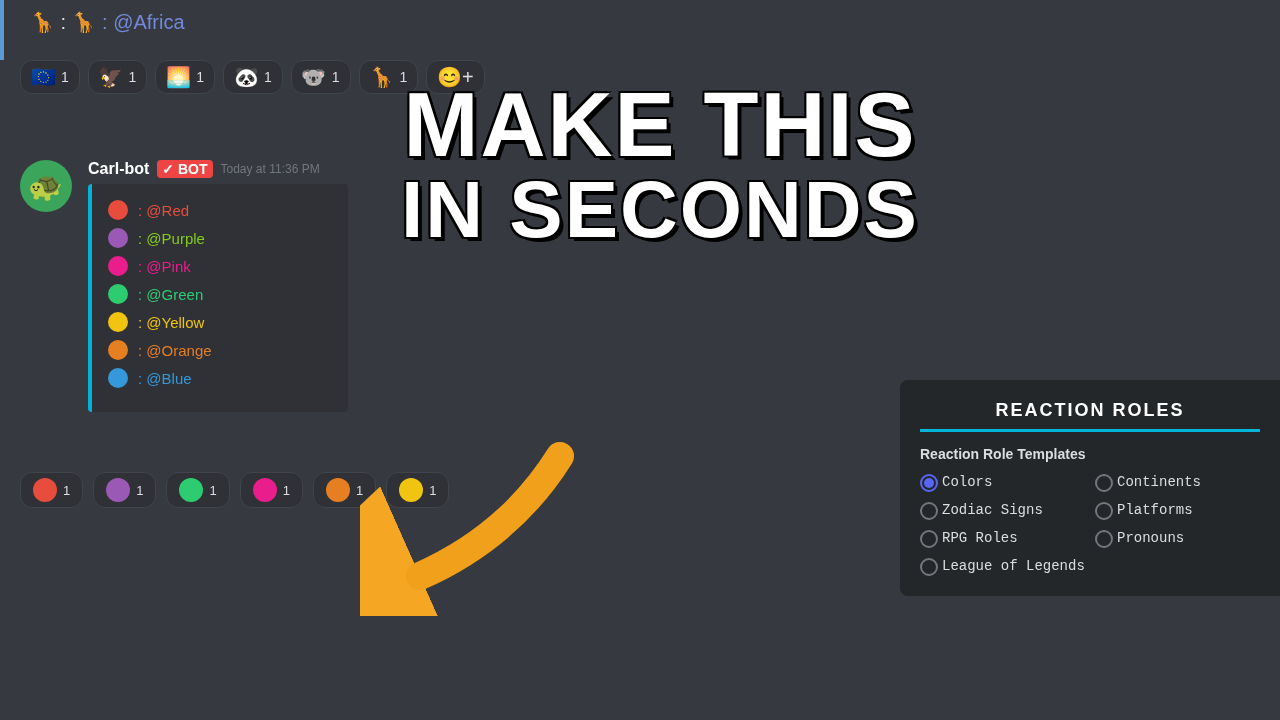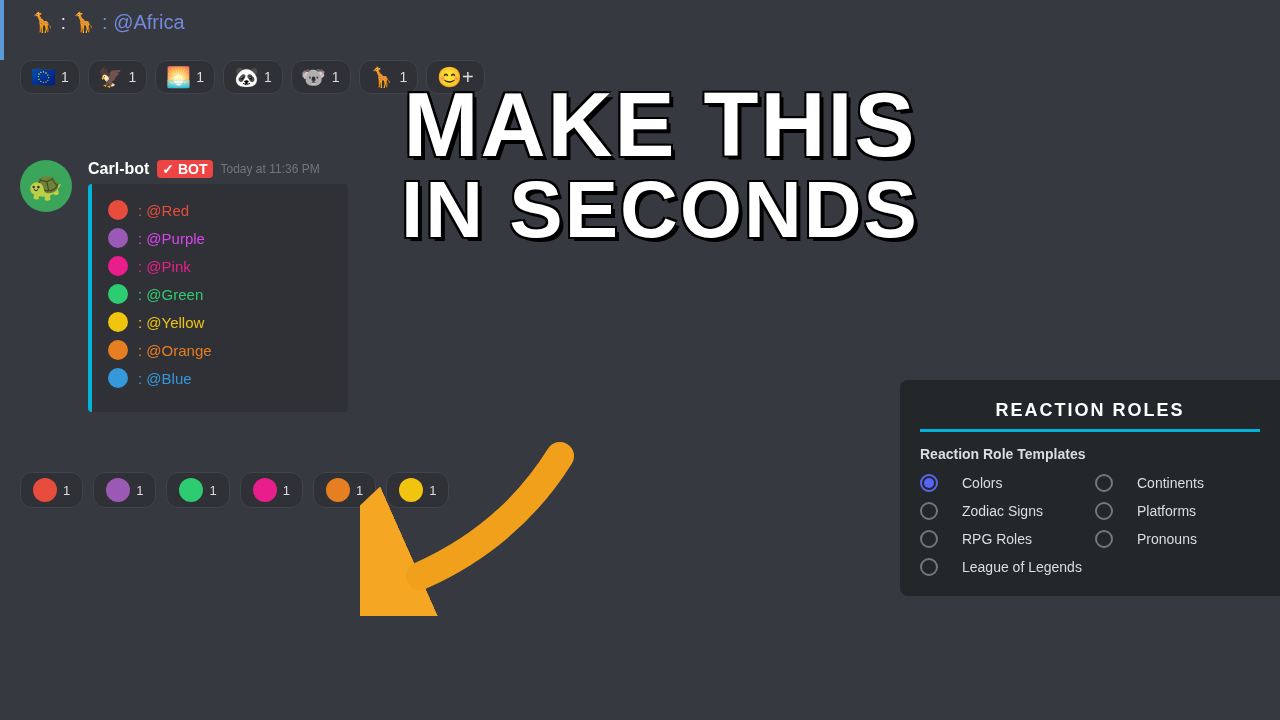--- a/index.html
+++ b/index.html
@@ -237,25 +237,26 @@
       font-weight: 600;
       margin: 14px 0 12px;
     }
     .templates-grid {
       display: grid;
       grid-template-columns: 1fr 1fr;
       gap: 10px;
     }
     .template-option {
       display: flex;
-      align-items: center;
-      gap: 24px;
+      align-items: flex-start;
+      gap: 4px;
       cursor: pointer;
       color: #dcddde;
       font-size: 14px;
+      font-family: Liberation Mono, monospace;
     }
     .radio-outer {
       width: 18px;
       height: 18px;
       border-radius: 50%;
       border: 2px solid #72767d;
       display: flex;
       align-items: center;
       justify-content: center;
       flex-shrink: 0;
@@ -308,21 +309,21 @@
         <span class="timestamp">Today at 11:36 PM</span>
       </div>
 
       <div class="embed-box">
         <div class="color-role">
           <div class="color-dot" style="background:#e74c3c;"></div>
           <span style="color:#e74c3c;">: @Red</span>
         </div>
         <div class="color-role">
           <div class="color-dot" style="background:#9b59b6;"></div>
-          <span style="color:#d946ef;">: @Purple</span>
+          <span style="color:#84cc16;">: @Purple</span>
         </div>
         <div class="color-role">
           <div class="color-dot" style="background:#e91e8c;"></div>
           <span style="color:#e91e8c;">: @Pink</span>
         </div>
         <div class="color-role">
           <div class="color-dot" style="background:#2ecc71;"></div>
           <span style="color:#2ecc71;">: @Green</span>
         </div>
         <div class="color-role">

